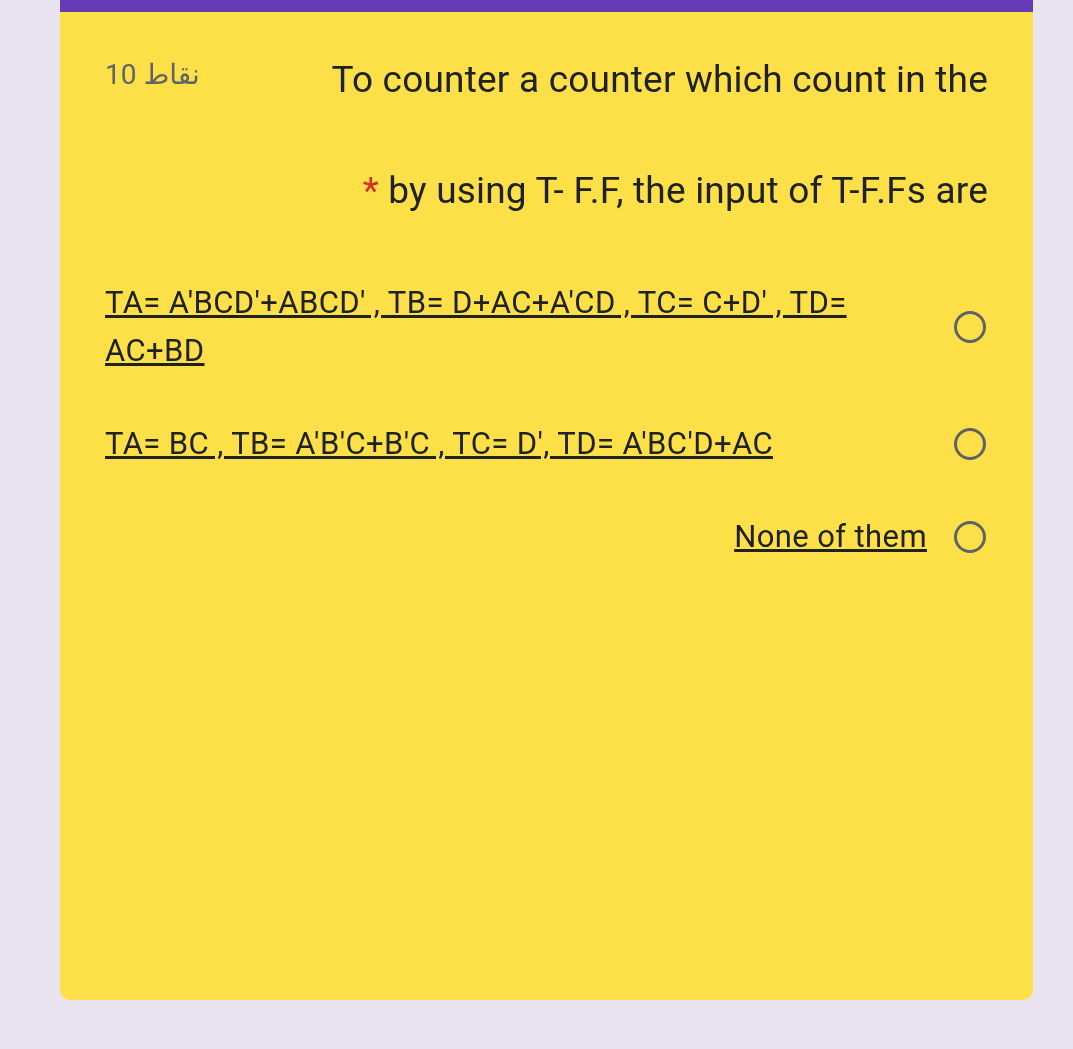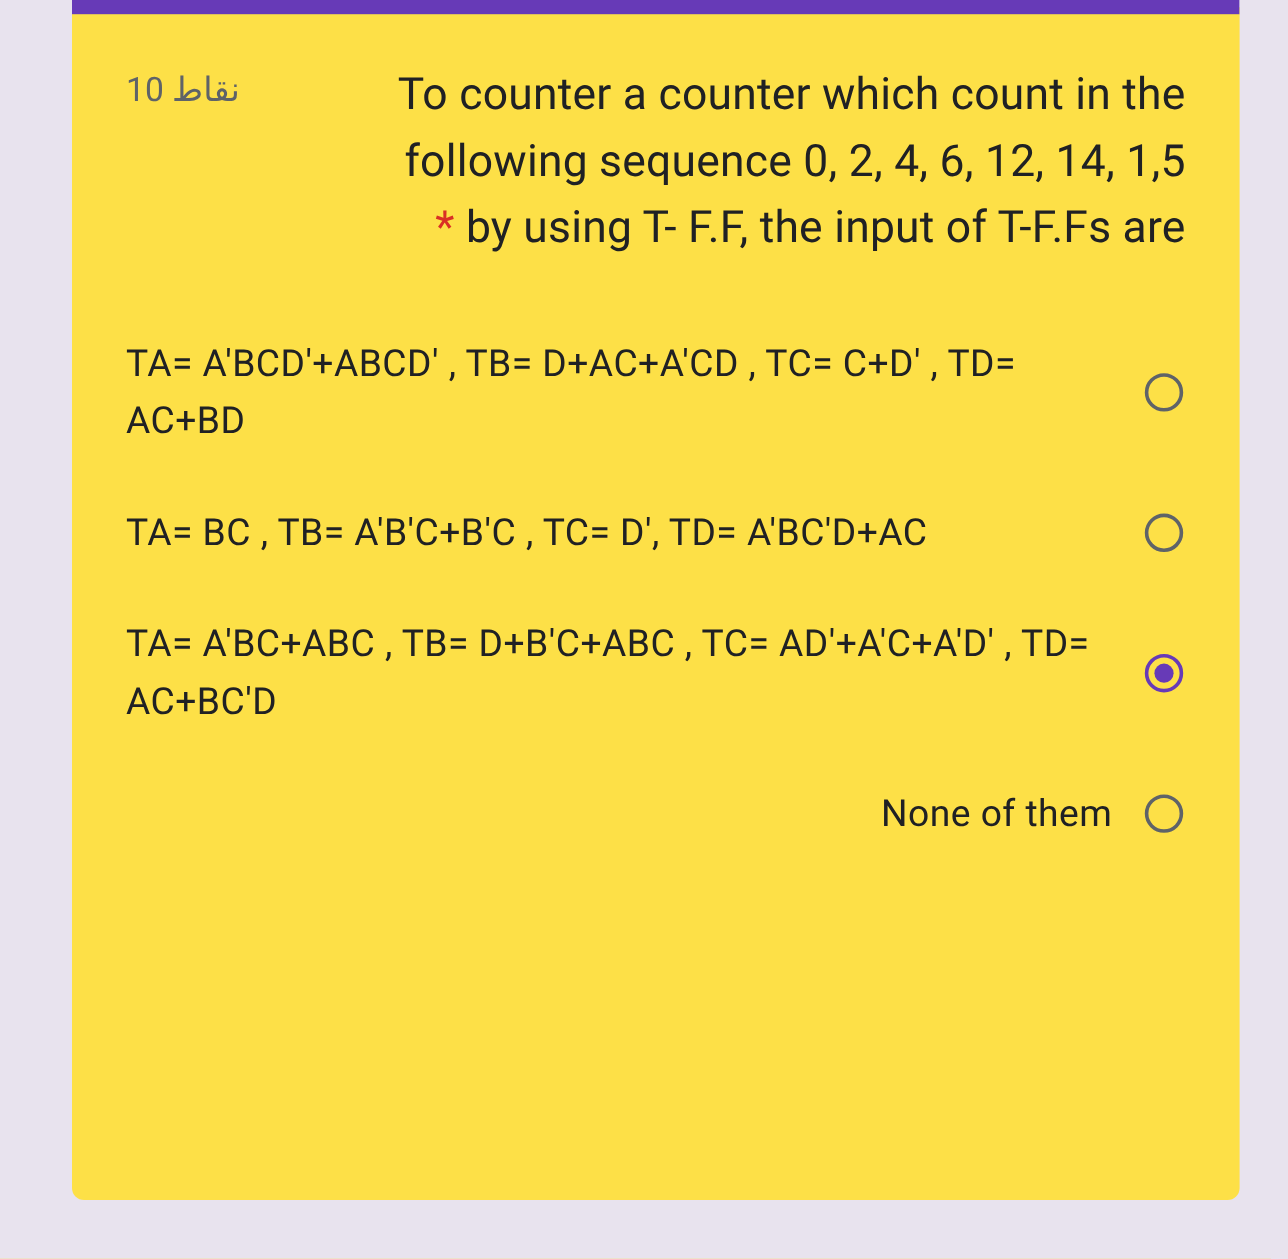--- a/index.html
+++ b/index.html
@@ -54,20 +54,21 @@
     align-items: center;
     justify-content: space-between;
     gap: 25px;
   }
   .option-text {
     font-size: 31px;
     color: #202124;
     line-height: 1.55;
     flex: 1;
     letter-spacing: 0.4px;
+    text-decoration: underline;
   }
   .option-row.rtl {
     justify-content: flex-end;
   }
   .option-row.rtl .option-text {
     flex: 0 1 auto;
     text-align: right;
   }
   .radio {
     width: 36px;
@@ -102,21 +103,21 @@
 </style>
 </head>
 <body>
 
 <div class="card">
 
   <div class="question-header">
     <span class="points">10 نقاط</span>
     <div class="question-text">
       <span>To counter a counter which count in the</span><br>
-      <span>following sequence 0, 2, 4, 6, 12, 14, 1,5</span><br>
+      <br>
       <span class="required">*</span>
       <span>by using T- F.F, the input of T-F.Fs are</span>
     </div>
   </div>
 
   <div class="options">
 
     <div class="option-row">
       <div class="option-text">TA= A'BCD'+ABCD' , TB= D+AC+A'CD , TC= C+D' , TD= AC+BD</div>
       <span class="radio">
@@ -125,28 +126,20 @@
     </div>
 
 
     <div class="option-row">
       <div class="option-text">TA= BC , TB= A'B'C+B'C , TC= D', TD= A'BC'D+AC</div>
       <span class="radio">
         <span class="radio-outer"></span>
       </span>
     </div>
 
-    <div class="option-row">
-      <div class="option-text">TA= A'BC+ABC , TB= D+B'C+ABC , TC= AD'+A'C+A'D' , TD= AC+BC'D</div>
-      <span class="radio selected">
-        <span class="radio-outer">
-            <span class="radio-inner"></span>
-          </span>
-      </span>
-    </div>
 
     <div class="option-row rtl">
       <div class="option-text">None of them</div>
       <span class="radio">
         <span class="radio-outer"></span>
       </span>
     </div>
 
   </div>
 

